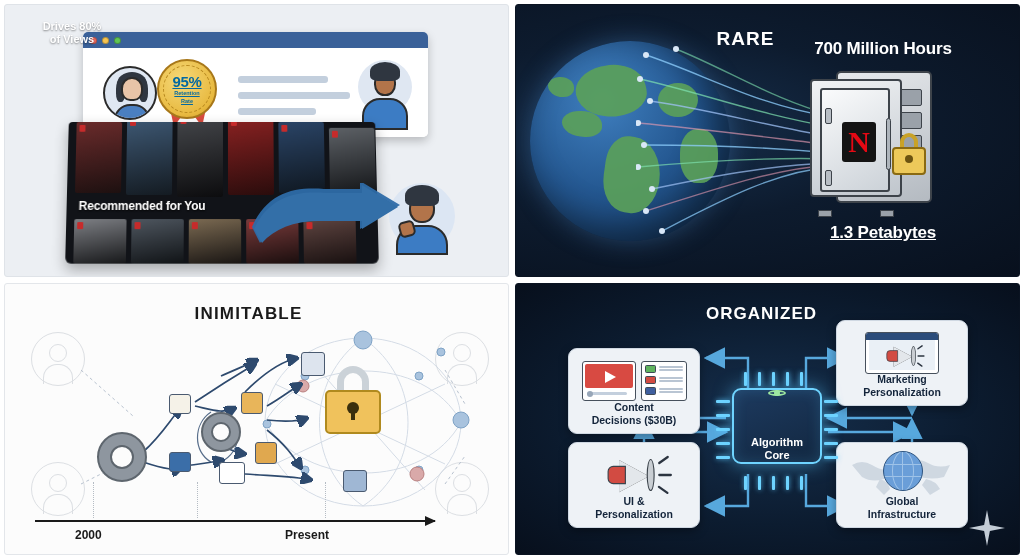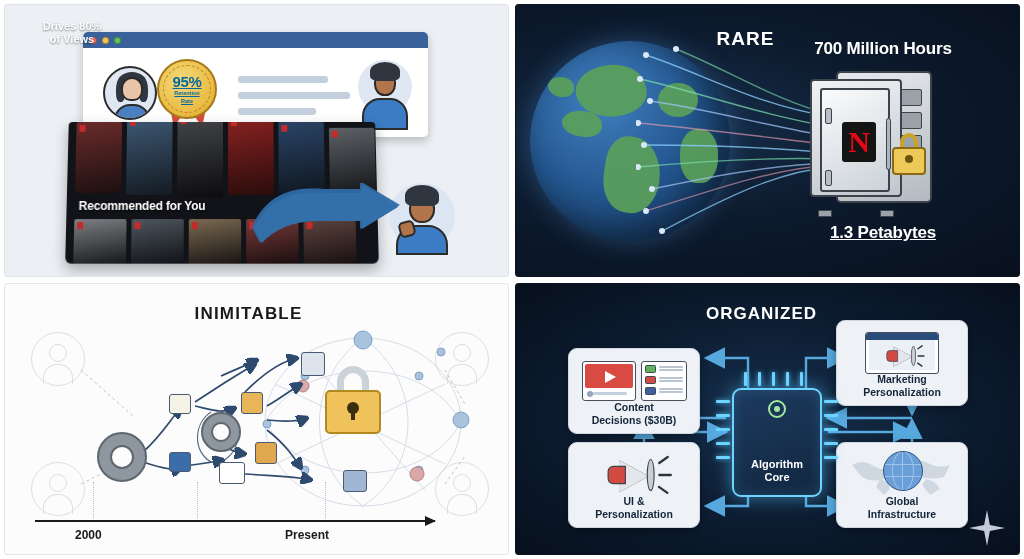--- a/index.html
+++ b/index.html
@@ -255,21 +255,21 @@
   .megaphone { position:relative; width:46px; height:30px; }
   .mp-cone { position:absolute; left:10px; top:2px; width:0; height:0; border-top:14px solid transparent; border-bottom:14px solid transparent; border-left:26px solid #e3e7eb; filter: drop-shadow(0 0 .5px #333);}
   .mp-rim { position:absolute; left:34px; top:1px; width:7px; height:28px; border-radius:50%; background:#c9ced3; border:1.5px solid #3b434b;}
   .mp-back { position:absolute; left:0px; top:7px; width:16px; height:16px; border-radius:5px 0 0 5px; background:#d24b42; border:1.5px solid #3b434b;}
   .mp-ray { position:absolute; background:#2b3440; height:1.5px; border-radius:1px;}
 
   .globe-sm { width:40px; height:40px; border-radius:50%; background:#6a9ed8; border:1.5px solid #2f5580; position:relative; overflow:hidden;}
   .gs-m { position:absolute; border:1px solid #9fc3e8;}
 
   .chip {
-    position:absolute; left:216px; top:104px; width:90px; height:109px;
+    position:absolute; left:216px; top:104px; width:90px; height:76px;
     background: linear-gradient(160deg,#1d3a5f,#122740);
     border:2px solid #6fd4ff; border-radius:9px;
     box-shadow: 0 0 18px rgba(90,200,255,.55), inset 0 0 14px rgba(90,200,255,.18);
     display:flex; flex-direction:column; align-items:center; justify-content:center;
     color:#fff; z-index:4;gap:37px;
   }
   .chip-gear { width:18px; height:18px; border-radius:50%; border:2px solid #9fe8a0; margin-bottom:3px; position:relative;}
   .chip-gear::after { content:""; position:absolute; left:50%; top:50%; transform:translate(-50%,-50%); width:6px; height:6px; border-radius:50%; background:#9fe8a0;}
   .chip-label { font-size:11px; font-weight:bold; text-align:center; line-height:1.18;}
   .pin { position:absolute; background:#6fd4ff; border-radius:1px; box-shadow:0 0 5px rgba(90,200,255,.8);}

